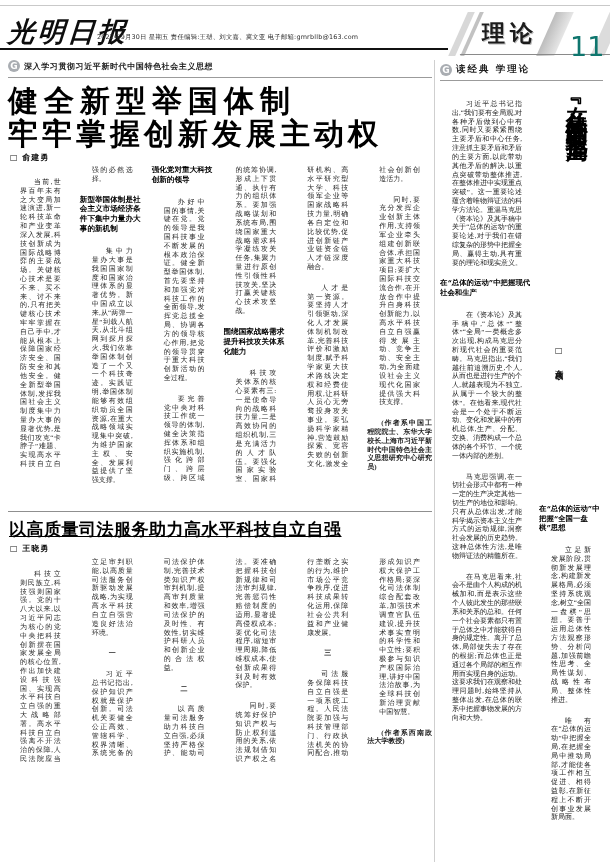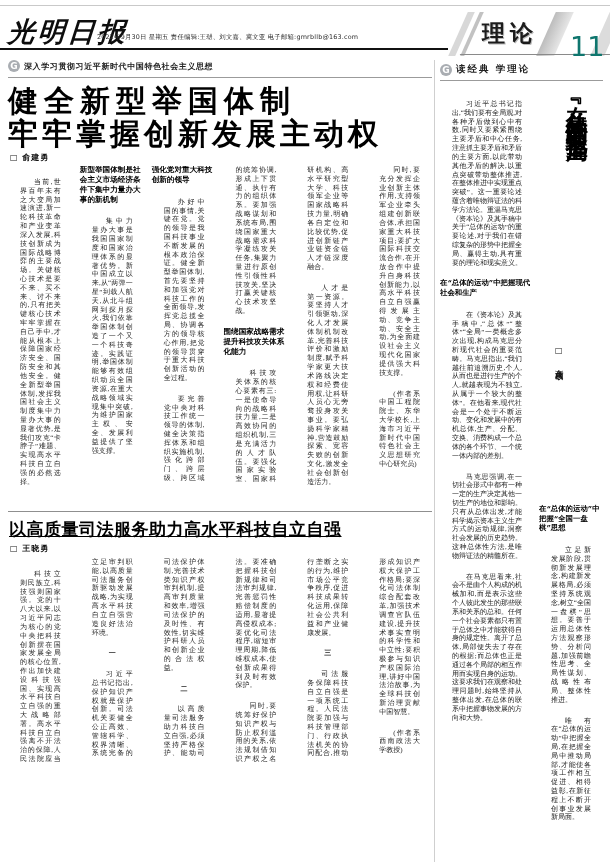--- a/index.html
+++ b/index.html
@@ -68,21 +68,21 @@
     font-size:7px;line-height:1.26;text-align:justify;color:#1f1f1f;
   }
   .body-main{left:8px;top:166px;width:424px;height:340px;column-count:6;}
   .body-bottom{left:8px;top:558px;width:424px;height:302px;column-count:6;}
   .flow-p{margin:12px;text-indent:2em;}
   .flow-subhead{
     margin:5px 0 4px;font-family:Liberation Mono, monospace;font-weight:bold;
     font-size:7.6px;line-height:1.3;text-align:left;break-inside:avoid;color:#000;
   }
   .flow-center{margin:4px 0;font-weight:bold;text-align:center;text-indent:0;}
-  .flow-bio{margin:2px 12px 0;font-weight:normal;text-indent:2em;}
+  .flow-bio{margin:2px 0 0;font-weight:bold;text-indent:2em;}
   .divider{position:absolute;left:8px;top:511px;width:424px;height:1px;background:#8f8f8f;}
   
   .bottom-title{
     position:absolute;left:9px;top:518px;margin:0;
     font-family:"DejaVu Sans", sans-serif;font-weight:900;color:#000;
     font-size:17px;letter-spacing:.5px;text-decoration:underline;
   }
   .byline-bottom{left:10px;top:543px;}
   
   .vrule{position:absolute;left:434px;top:60px;width:1px;height:802px;background:#cfcfcf;}

